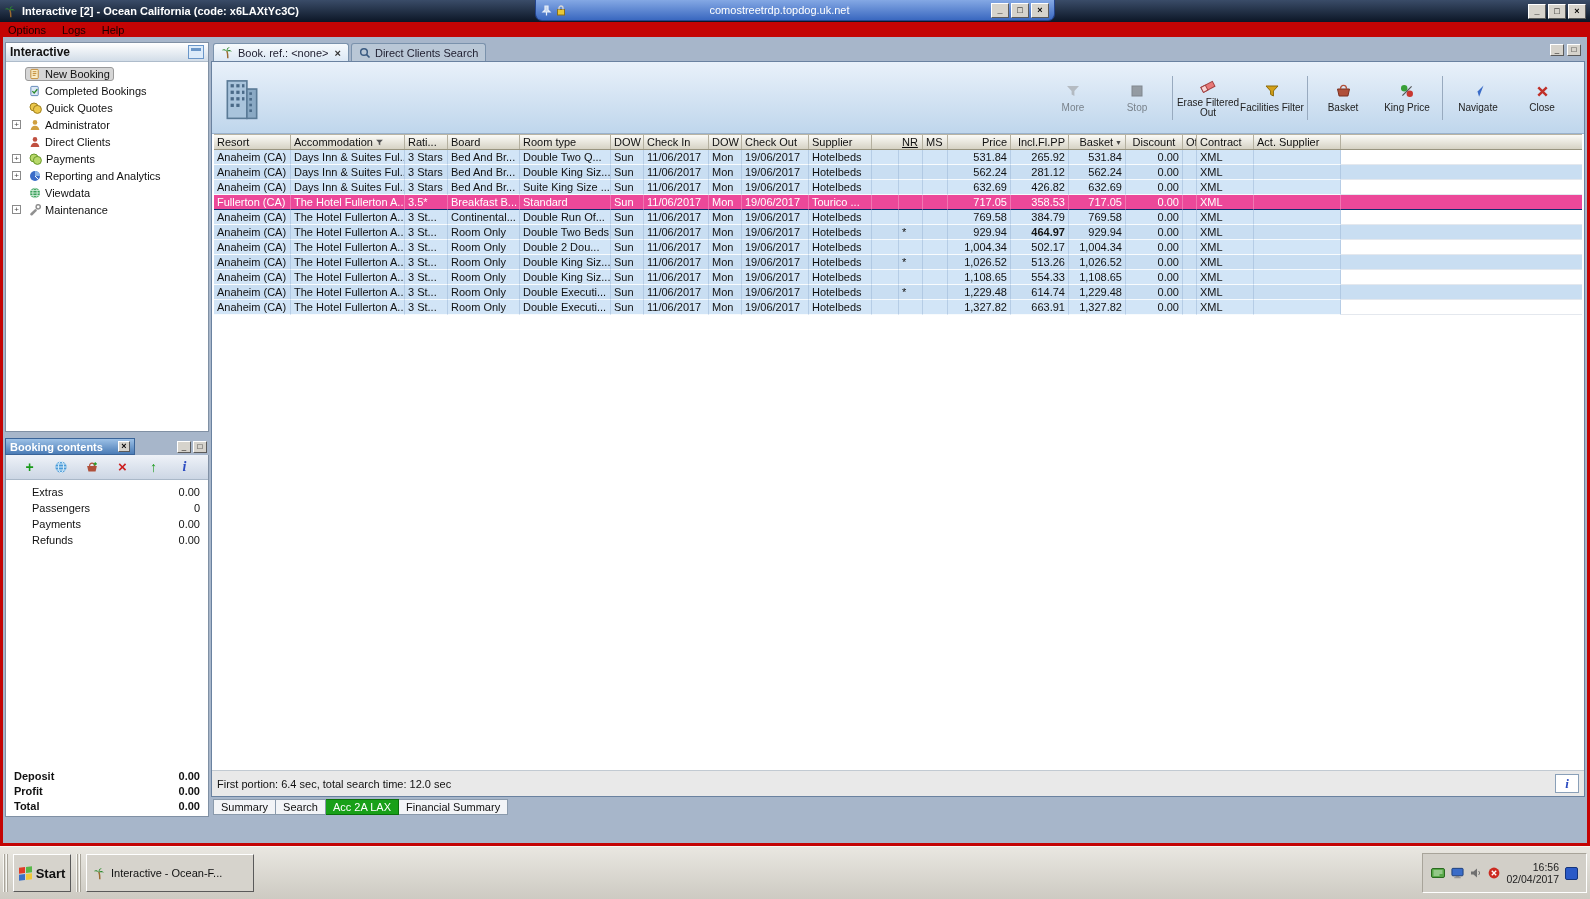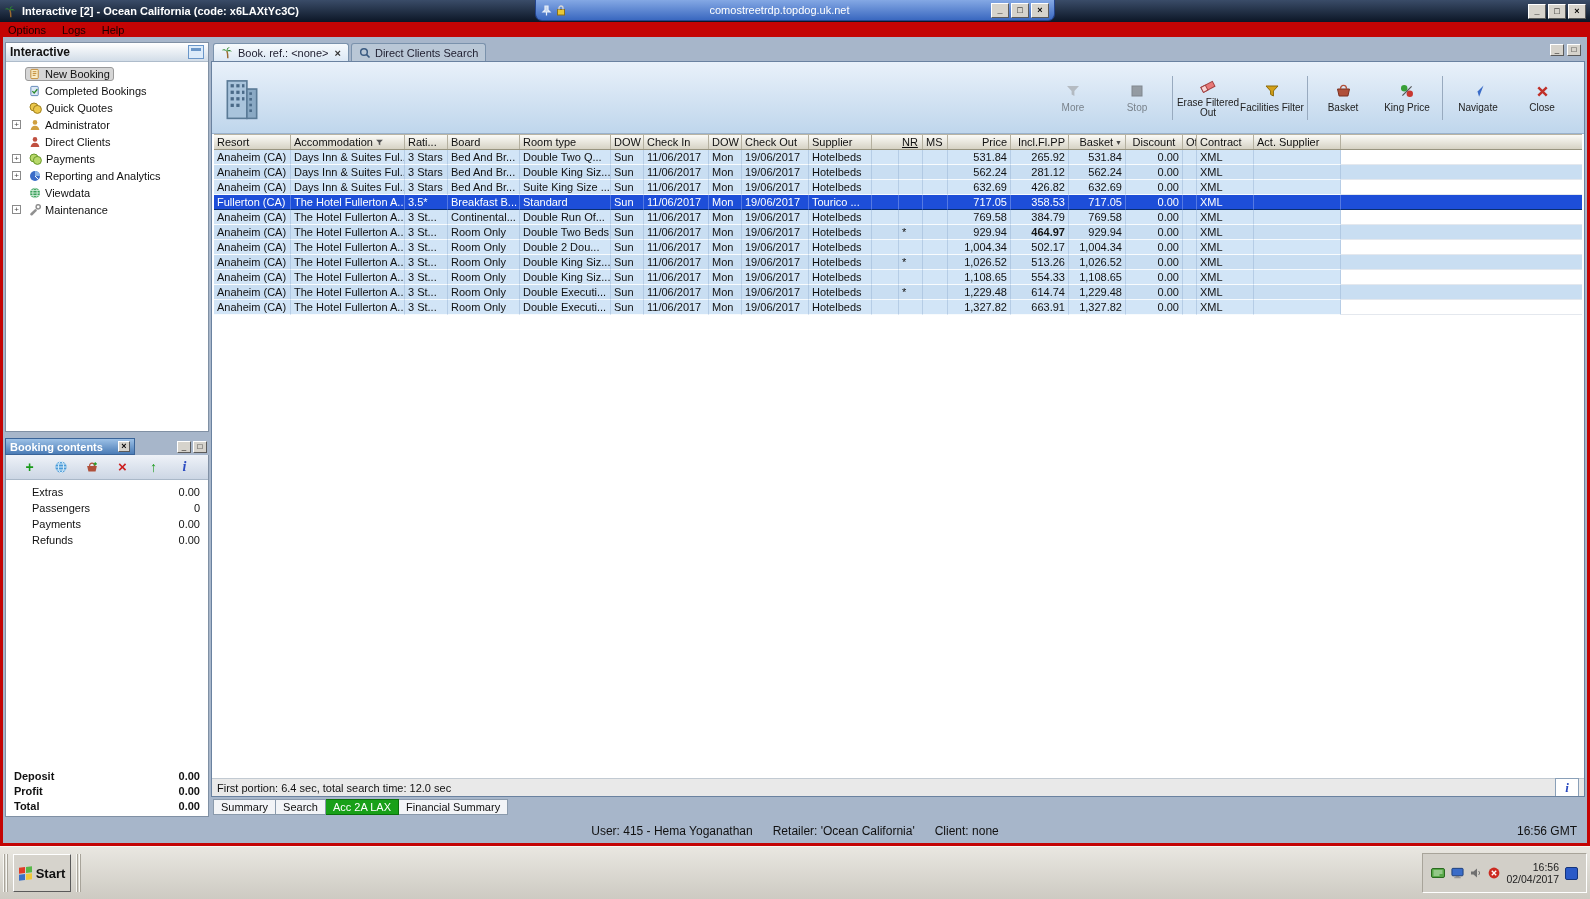--- a/index.html
+++ b/index.html
@@ -127,25 +127,25 @@
   .th.fill { flex:1; border-right:none; }
   .sortmark { font-size:7px; color:#444; }
   .tr { display:flex; height:15px; background:#fff; }
   .td { line-height:15px; padding:0 3px; overflow:hidden; white-space:nowrap;
     background:#d2e5f7; border-right:1px solid rgba(130,160,200,.35);
     border-bottom:1px solid rgba(255,255,255,.85); font-size:11px; }
   .tr:nth-child(even) .td { background:#c9def2; }
   .td.num { text-align:right; }
   .td.fill { flex:1; background:#fff; border-right:none;
     border-bottom:1px solid #e4e8ee; }
-  .tr.sel .td, .tr.sel .td.fill { background:#1d4ed8; color:#fff;
+  .tr.sel .td, .tr.sel .td.fill { background:#ec4899; color:#fff;
     border-right-color:rgba(255,255,255,.25); border-bottom-color:#0a2e6e; }
 
   .empty-area { flex:1; background:#fff; }
-  .timing-strip { height:18px; background:#e9e9e9; border-top:1px solid #c2cad2;
+  .timing-strip { height:26px; background:#e9e9e9; border-top:1px solid #c2cad2;
     display:flex; align-items:center; padding:0 5px;margin-top:10px; }
   .timing-strip .txt { flex:1; }
   .info-btn { width:24px; height:19px; background:#fff; border:1px solid #8aa0b8;
     color:#2a4ac0; font-family:"Liberation Serif", serif; font-style:italic;
     font-weight:bold; text-align:center; line-height:17px; font-size:13px; }
 
   .bottom-tabs { height:20px; display:flex; align-items:flex-start; gap:0;
     padding:2px 0 0 2px; background:transparent; }
   .btab { height:16px; padding:0 7px; background:#f2f4f7; border:1px solid #8a9aac;
     border-left:none; line-height:15px; font-size:11px; color:#111; }
@@ -895,43 +895,48 @@
     </div>
 
     <div class="bottom-tabs" id="bottom-tabs">
           <span class="btab">Summary</span>
           <span class="btab">Search</span>
           <span class="btab active">Acc 2A LAX</span>
           <span class="btab">Financial Summary</span>
         </div>
   </div>
 
-  <div class="statusbar">
-    <span>User: 415 - Hema Yoganathan</span>
-    <span>Retailer: 'Ocean California'</span>
-    <span>Client: none</span>
-    <span class="right">16:56 GMT</span>
-  </div>
 
 </div>
 </div>
 
 <div class="taskbar">
   <span class="tb-handle"></span>
   <div class="startbtn">
     <span class="flag">
       <i style="background:#e03c28"></i>
         <i style="background:#58b848"></i>
         <i style="background:#3870c8"></i>
         <i style="background:#f0c838"></i>
     </span>
     <span>Start</span>
   </div>
   <span class="tb-handle"></span>
   <span id="taskbuttons" style="display:flex;gap:4px;">
+      <div class="taskbtn">
+        <span>
+          <svg width="13" height="13" viewBox="0 0 16 16">
+            <path d="M8.4 15c.2-4-.5-7-1.2-9" stroke="#9a6a30" stroke-width="1.8" fill="none"></path>
+            <path d="M7 6C4.8 3.4 2.6 3.6 1 5.6c2.2-.8 4-.2 6 .4z" fill="#2e8b2e"></path>
+            <path d="M7 6c-.4-3 1.4-4.8 4-4.6C9 2.2 8 4 7.6 6z" fill="#2e8b2e"></path>
+            <path d="M7 6c2.4-2 4.8-1.4 6.4 1C11 6 9 6.4 7.4 6.6z" fill="#2e8b2e"></path>
+          </svg>
+        </span>
+        <span class="lbl">Interactive - Ocean-F...</span>
+      </div>
     </span>
   <span class="tb-spacer"></span>
   <div class="tray">
     <span id="tray-icons" style="display:flex;gap:6px;align-items:center;">
         <span class="tray-ico">
           <svg width="14" height="10" viewBox="0 0 14 10">
             <rect x="0.5" y="0.5" width="13" height="9" rx="1.5" fill="#58a848" stroke="#2a6a20"></rect>
             <path d="M2.5 3h9M2.5 5h9M2.5 7h6" stroke="#cfe8c8" stroke-width="1"></path>
           </svg>
         </span>

